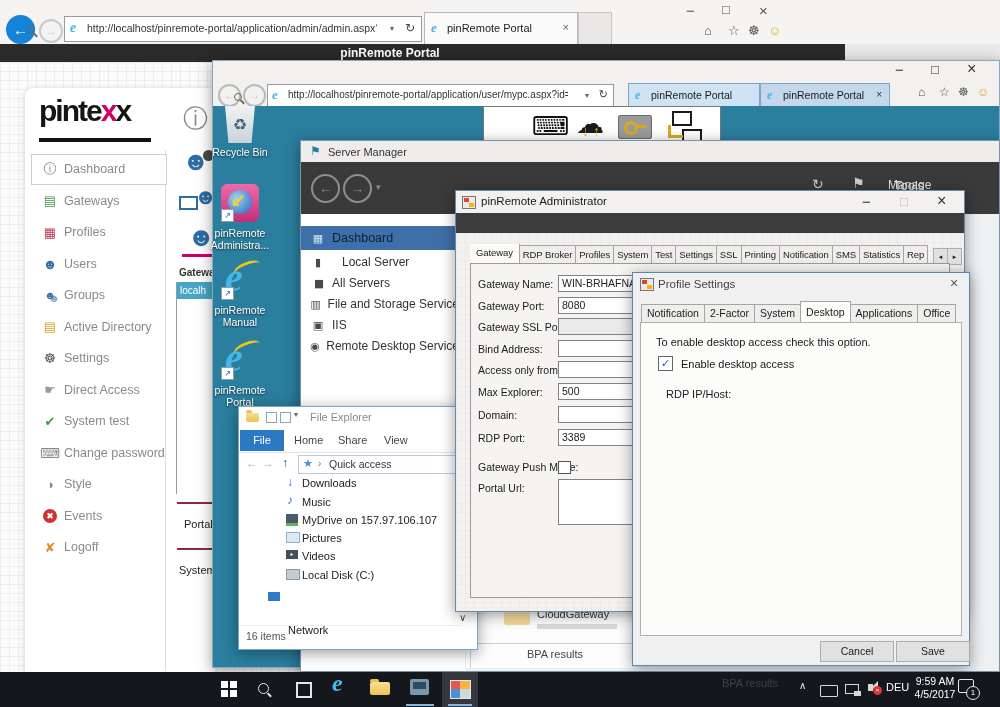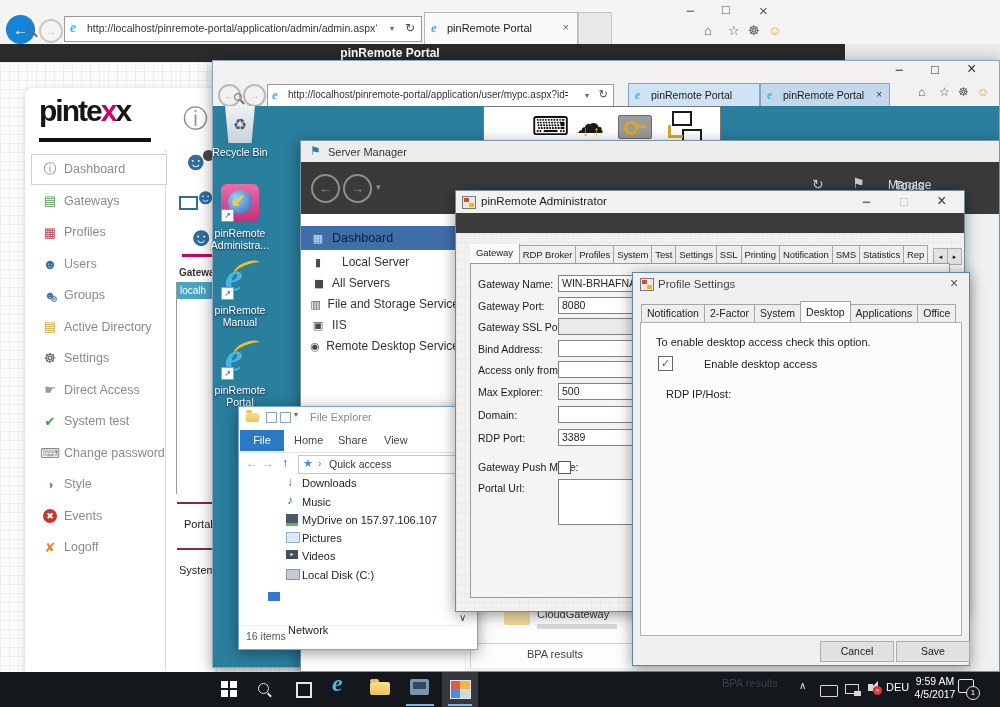--- a/index.html
+++ b/index.html
@@ -393,21 +393,21 @@
     <span class="ptab">Notification</span>
     <span class="ptab">2-Factor</span>
     <span class="ptab">System</span>
     <span class="ptab on">Desktop</span>
     <span class="ptab">Applications</span>
     <span class="ptab">Office</span>
   </div>
   <div class="abs" style="left:640px;top:322px;width:322px;height:314px;background:#fcfcfb;border:1px solid #b0b0b0;box-sizing:border-box;"></div>
   <span class="abs" style="left:656px;top:336px;font-size:11px;color:#1a1a1a;">To enable desktop access check this option.</span>
   <span class="abs" style="left:658px;top:356px;width:13px;height:13px;background:#fff;border:1px solid #656565;text-align:center;line-height:13px;font-size:11px;font-weight:bold;color:#2a62b8;">✓</span>
-  <span class="abs" style="left:681px;top:358px;font-size:11px;color:#1a1a1a;margin-left:23px;">Enable desktop access</span>
+  <span class="abs" style="left:681px;top:358px;font-size:11px;color:#1a1a1a;">Enable desktop access</span>
   <span class="abs" style="left:666px;top:388px;font-size:11px;color:#1a1a1a;">RDP IP/Host:</span>
   <div class="btn" style="left:820px;top:641px;width:72px;height:19px;line-height:19px;">
     <span>Cancel</span></div>
   <div class="btn" style="left:896px;top:641px;width:72px;height:19px;line-height:19px;">
     <span>Save</span></div>
 
   
   <div class="abs" style="left:0;top:672px;width:1000px;height:35px;background:#14171c;"></div>
   <span class="abs" style="left:722px;top:677px;font-size:11px;color:#39424d;">BPA results</span>
   <span class="abs" style="left:221px;top:681px;width:7px;height:7px;background:#fff;box-shadow:9px 0 #fff,0 9px #fff,9px 9px #fff;"></span>

